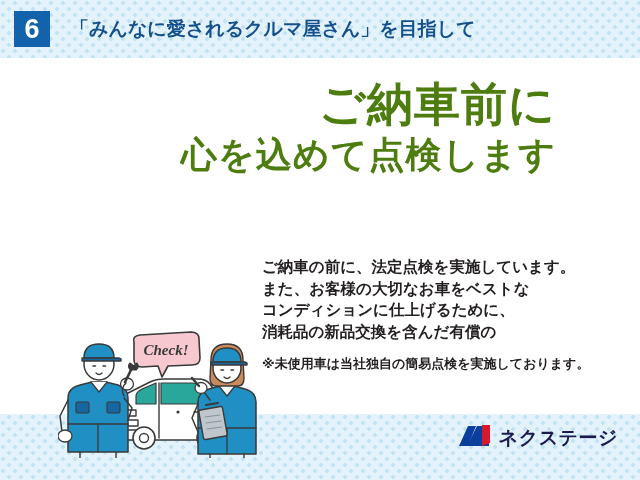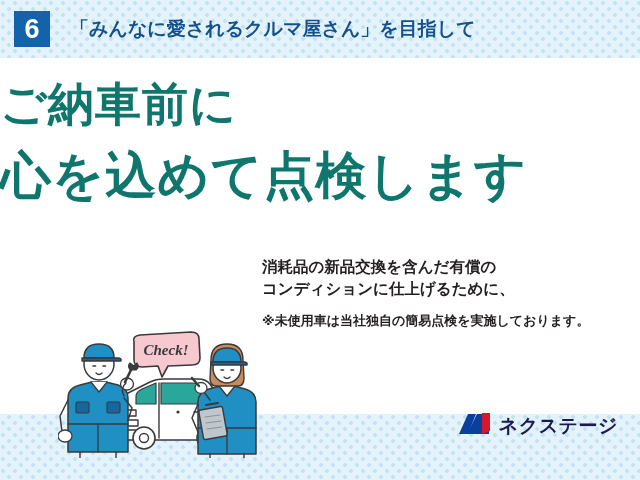--- a/index.html
+++ b/index.html
@@ -67,34 +67,34 @@
     width: 640px;
     height: 356px;
     background: #ffffff;
   }
 
   .headline {
     position: absolute;
     left: 0;
     top: 22px;
     width: 556px;
-    text-align: left;
-    color: #0f766e;
+    text-align: right;
+    color: #4d7c0f;
     font-weight: bold;
     line-height: 1.08;
     letter-spacing: 1px;
   }
   .headline .l1 {
     display: block;
     font-size: 46px;
   }
   .headline .l2 {
     display: block;
-    font-size: 51px;
-    margin-top: 18px;
+    font-size: 36px;
+    margin-top: 6px;
   }
 
   
   .copy {
     position: absolute;
     left: 262px;
     top: 198px;
     width: 372px;
     color: #231f20;
   }
@@ -120,21 +120,21 @@
     width: 205px;
     height: 132px;
     text-align: right;
   }
   .illus svg { display: block; }
 
   
   .footer {
     position: absolute;
     left: 0;
-    bottom: 12px;
+    bottom: 0;
     width: 640px;
     height: 66px;
   }
   .logo {
     position: absolute;
     right: 22px;
     top: 10px;
     display: flex;
     align-items: center;
   }
@@ -157,22 +157,24 @@
   </div>
 
   <div class="panel">
 
     <div class="headline">
       <span class="l1">ご納車前に</span>
       <span class="l2">心を込めて点検します</span>
     </div>
 
     <div class="copy">
+      <div class="line">ご納車の前に、法定点検を実施しています。</div>
+      <div class="line">また、お客様の大切なお車をベストな</div>
+      <div class="line">コンディションに仕上げるために、</div>
       <div class="line">消耗品の新品交換を含んだ有償の</div>
-      <div class="line">コンディションに仕上げるために、</div>
       <div class="note">※未使用車は当社独自の簡易点検を実施しております。</div>
     </div>
 
     <div class="illus">
       <svg width="205" height="132" viewBox="0 0 205 132" xmlns="http://www.w3.org/2000/svg">
         <g fill="none" stroke="#3a3a3a" stroke-width="1.4" stroke-linecap="round" stroke-linejoin="round">
 
           <g>
             <path d="M62 112 L62 80 Q62 70 72 66 L92 56 Q98 53 106 53 L140 53 Q148 53 152 58 L160 70 L164 72 Q168 74 168 80 L168 110 Q168 114 164 114 L66 114 Q62 114 62 110 Z" fill="#ffffff" stroke="#3a3a3a" stroke-width="1.6"></path>
 

